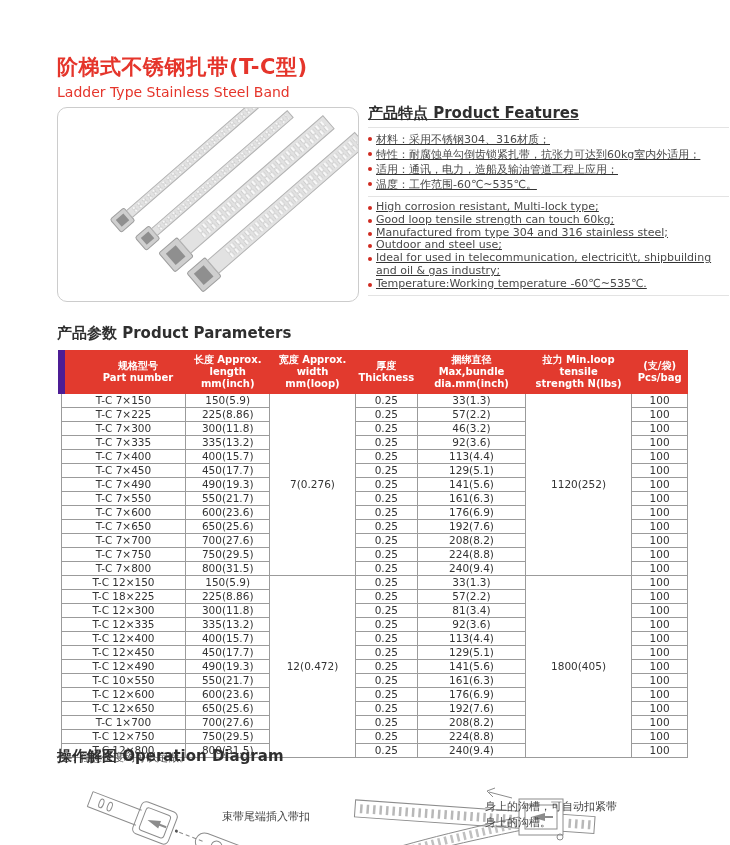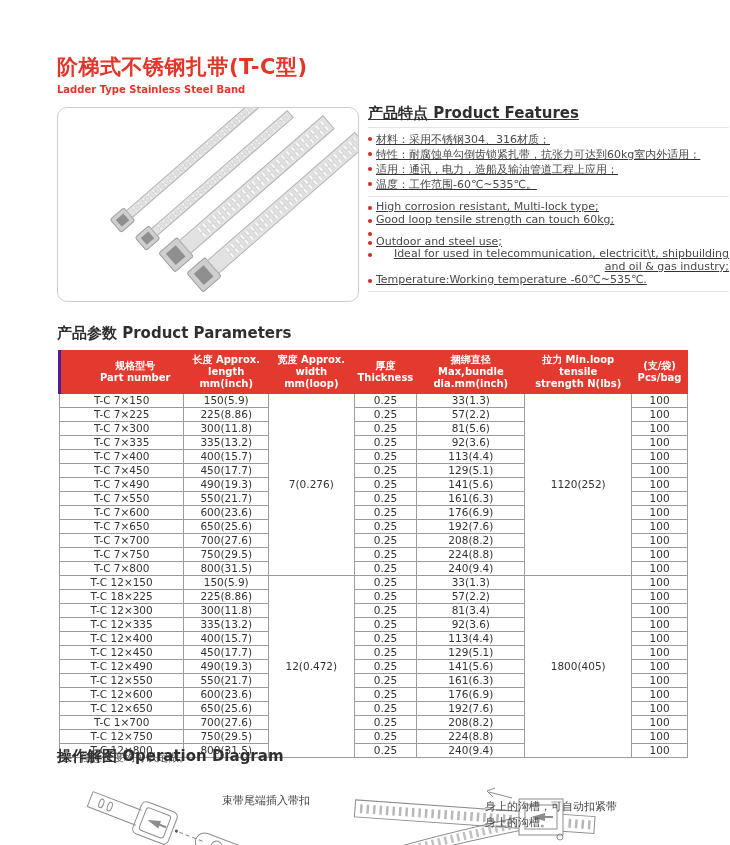--- a/index.html
+++ b/index.html
@@ -1,47 +1,47 @@
 <!DOCTYPE html>
 <html><head>
 <meta charset="utf-8">
 <style>
   html,body{margin:0;padding:0;background:#fff;}
   .page{position:relative;width:730px;height:845px;background:#fff;overflow:hidden;
         font-family:"DejaVu Sans","Liberation Sans",sans-serif;color:#333;margin-top:32px;}
   
   .title-block{position:absolute;left:57px;top:21px;}
   .title-cn{font-size:21px;font-weight:bold;color:#e5352b;letter-spacing:.5px;}
-  .title-en{font-size:10px;font-weight:bold;color:#e5352b;margin-top:3px;}
+  .title-en{font-size:14px;font-weight:normal;color:#e5352b;margin-top:3px;}
   
   .photo{position:absolute;left:57px;top:75px;width:300px;height:193px;border:1px solid #ccc;
          border-radius:10px;overflow:hidden;background:#fff;}
   
   .features{position:absolute;left:368px;top:72px;width:361px;text-decoration:underline;}
   .sec-heading{font-size:15px;font-weight:bold;color:#2f2f2f;}
   .rule{border:none;border-top:1px solid #e3e3e3;margin:4px 0 4px 0;}
-  .feat-list{margin:2px 0;text-align:right;}
+  .feat-list{margin:2px 0;}
   .feat-item{display:flex;font-size:11px;color:#4a4a4a;line-height:15px;}
   .feat-en .feat-item{font-size:11px;line-height:12.8px;}
   .dot{flex:0 0 auto;width:4px;height:4px;border-radius:50%;background:#cf2a1f;margin:5px 4px 0 0;}
   
   .params-heading{position:absolute;left:57px;top:292px;}
   table.params{position:absolute;left:58px;top:318px;width:630px;border-collapse:collapse;table-layout:fixed;}
   .params th{background:#e23a2e;color:#fff;font-size:10px;font-weight:bold;line-height:12px;
              padding:3px 0;border:1px solid #e23a2e;border-left:1px solid #ee6f66;}
-  .params th:first-child{border-left:3px solid #4c1d95;padding-left:26px;}
+  .params th:first-child{border-left:7px solid #4c1d95;padding-left:26px;}
   .params td{border:1px solid #9b9b9b;font-size:10.5px;color:#333;text-align:center;
              height:13px;line-height:13px;padding:0;overflow:hidden;white-space:nowrap;}
   .note{position:absolute;left:58px;top:718px;font-size:11px;color:#4a4a4a;}
   
   .op-heading{position:absolute;left:57px;top:715px;}
   .diagrams{position:absolute;left:57px;top:753px;width:672px;height:92px;}
   .diagrams svg{position:absolute;left:0;top:0;}
   .caption{position:absolute;font-size:11px;color:#444;line-height:16px;}
-  .cap1{left:165px;top:8px;}
+  .cap1{left:165px;top:24px;}
   .cap2{left:428px;top:14px;width:195px;}
 </style>
 </head>
 <body>
 
 <div class="page">
 
   <div class="title-block">
     <div class="title-cn">阶梯式不锈钢扎带(T-C型)</div>
     <div class="title-en">Ladder Type Stainless Steel Band</div>
@@ -114,20 +114,21 @@
         <div class="feat-item">
           <span class="dot"></span>
           <span>High corrosion resistant, Multi-Iock type;</span>
         </div>
         <div class="feat-item">
           <span class="dot"></span>
           <span>Good loop tensile strength can touch 60kg;</span>
         </div>
         <div class="feat-item">
           <span class="dot"></span>
+          <span>Manufactured from type 304 and 316 stainless steel;</span>
         </div>
         <div class="feat-item">
           <span class="dot"></span>
           <span>Outdoor and steel use;</span>
         </div>
         <div class="feat-item">
           <span class="dot"></span>
           <span>Ideal for used in telecommunication, electricit\t, shipbuilding and oil &amp; gas industry;</span>
         </div>
         <div class="feat-item">
@@ -195,21 +196,21 @@
           <td>T-C 7×225</td>
           <td>225(8.86)</td>
           <td>0.25</td>
           <td>57(2.2)</td>
           <td>100</td>
         </tr>
         <tr>
           <td>T-C 7×300</td>
           <td>300(11.8)</td>
           <td>0.25</td>
-          <td>81(5.6)</td>
+          <td>46(3.2)</td>
           <td>100</td>
         </tr>
         <tr>
           <td>T-C 7×335</td>
           <td>335(13.2)</td>
           <td>0.25</td>
           <td>92(3.6)</td>
           <td>100</td>
         </tr>
         <tr>
@@ -320,21 +321,21 @@
           <td>100</td>
         </tr>
         <tr>
           <td>T-C 12×490</td>
           <td>490(19.3)</td>
           <td>0.25</td>
           <td>141(5.6)</td>
           <td>100</td>
         </tr>
         <tr>
-          <td>T-C 12×550</td>
+          <td>T-C 10×550</td>
           <td>550(21.7)</td>
           <td>0.25</td>
           <td>161(6.3)</td>
           <td>100</td>
         </tr>
         <tr>
           <td>T-C 12×600</td>
           <td>600(23.6)</td>
           <td>0.25</td>
           <td>176(6.9)</td>

